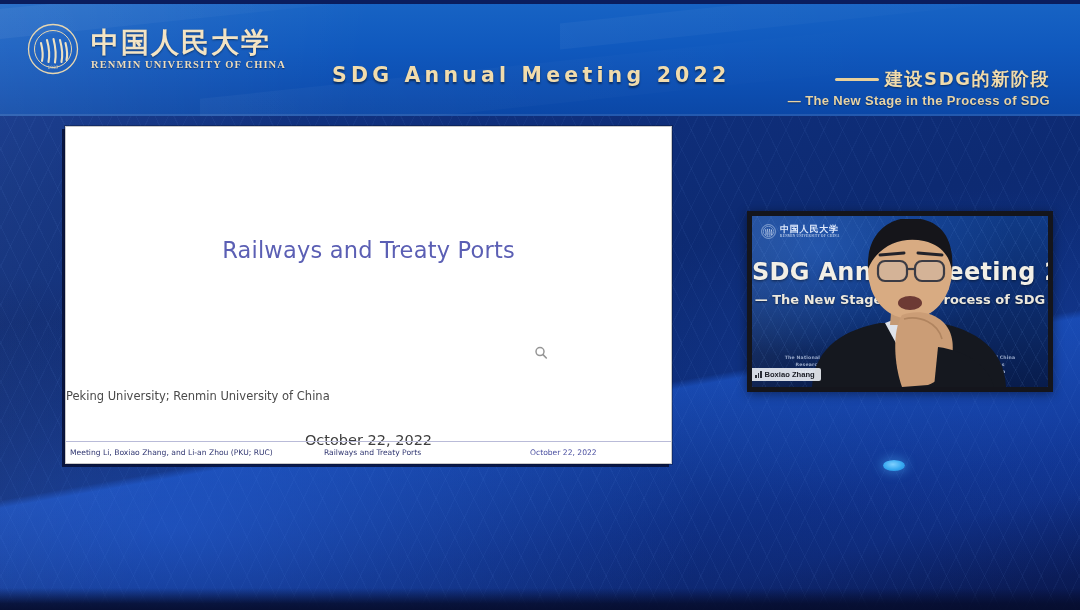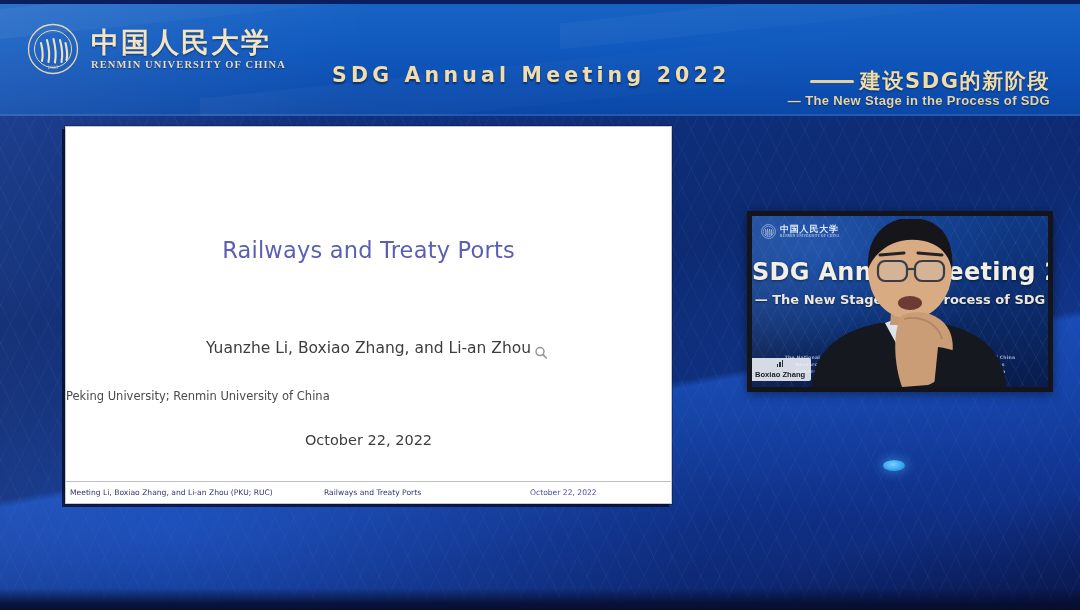--- a/index.html
+++ b/index.html
@@ -95,39 +95,39 @@
     font-family:"DejaVu Sans", sans-serif;
     font-size:20.5px; font-weight:700; letter-spacing:4.2px;
     color:#f1dcac; white-space:nowrap;
     text-shadow:0 2px 2px rgba(0,0,0,.45);
   }
 
   
   #sub-cn{
     position:absolute; right:30px; top:63px;
     font-family:"DejaVu Sans", sans-serif;
-    font-size:21px; font-weight:700; letter-spacing:1.6px;
+    font-size:18px; font-weight:700; letter-spacing:1.6px;
     color:#f0dbab; white-space:nowrap;
     text-shadow:0 1px 2px rgba(0,0,0,.45);
     display:flex; align-items:center; gap:6px;
   }
   #sub-dash{
     display:inline-block; width:44px; height:3px; background:#e9d09a; border-radius:2px;
   }
   #sub-en{
     position:absolute; right:30px; top:89px;
     font-family:"Liberation Sans", sans-serif;
     font-size:13px; font-weight:700; letter-spacing:.35px;
     color:#e6d3a6; white-space:nowrap;
     text-shadow:0 1px 1px rgba(0,0,0,.4);
   }
 
   
   #slide{
-    position:absolute; left:65px; top:122px; width:607px; height:378px;
+    position:absolute; left:65px; top:122px; width:607px; height:338px;
     background:#ffffff;
     border:1px solid #c9c9c9;
     box-shadow:-3px 3px 0 rgba(4,10,40,.75), 0 0 0 1px rgba(0,0,0,.25);
     overflow:hidden;
   }
   #slide-body{
     position:absolute; left:0; right:0; top:0; bottom:22px;
   }
   .s-title{
     position:absolute; left:0; right:0; top:110px; text-align:center;
@@ -229,21 +229,20 @@
   #vid-nametag{
     position:absolute; left:0; bottom:6px;
     background:rgba(235,238,244,0.90);
     color:#1a1c24;
     font-family:"Liberation Sans", sans-serif;
     font-size:7.6px; font-weight:600;
     padding:2px 6px 2px 3px;
     display:flex; align-items:center; gap:3px;
     border-radius:0 2px 2px 0;
     white-space:nowrap;
-    flex-direction:column;
   }
   .bars{ display:inline-flex; align-items:flex-end; gap:1px; height:7px;}
   .bars i{ display:block; width:1.5px; background:#2a2d36;}
   .bars i:nth-child(1){height:3px;} .bars i:nth-child(2){height:5px;} .bars i:nth-child(3){height:7px;}
 
   
   #glow-dot{
     position:absolute; left:883px; top:456px; width:22px; height:11px;
     border-radius:50%;
     background:radial-gradient(ellipse at 45% 40%, #7fd0ff 0%, #37a8f0 55%, #1f7fd6 100%);
@@ -286,21 +285,20 @@
     <div id="sub-cn">
       <span id="sub-dash"></span>
       <span>建设SDG的新阶段</span>
     </div>
     <div id="sub-en">— The New Stage in the Process of SDG</div>
   </div>
 
   <div id="slide">
     <div id="slide-body">
       <div class="s-title">Railways and Treaty Ports</div>
-      <div class="s-authors">Yuanzhe Li, Boxiao Zhang, and Li-an Zhou</div>
       <div class="s-affil">Peking University; Renmin University of China</div>
       <div class="s-date">October 22, 2022</div>
 
       <div id="cursor-icon">
         <svg viewBox="0 0 14 14" width="14" height="14">
           <circle cx="6" cy="5.6" r="4" fill="none" stroke="#555" stroke-width="1.5"></circle>
           <line x1="9" y1="8.6" x2="12.3" y2="12" stroke="#555" stroke-width="1.6" stroke-linecap="round"></line>
         </svg>
       </div>
     </div>

